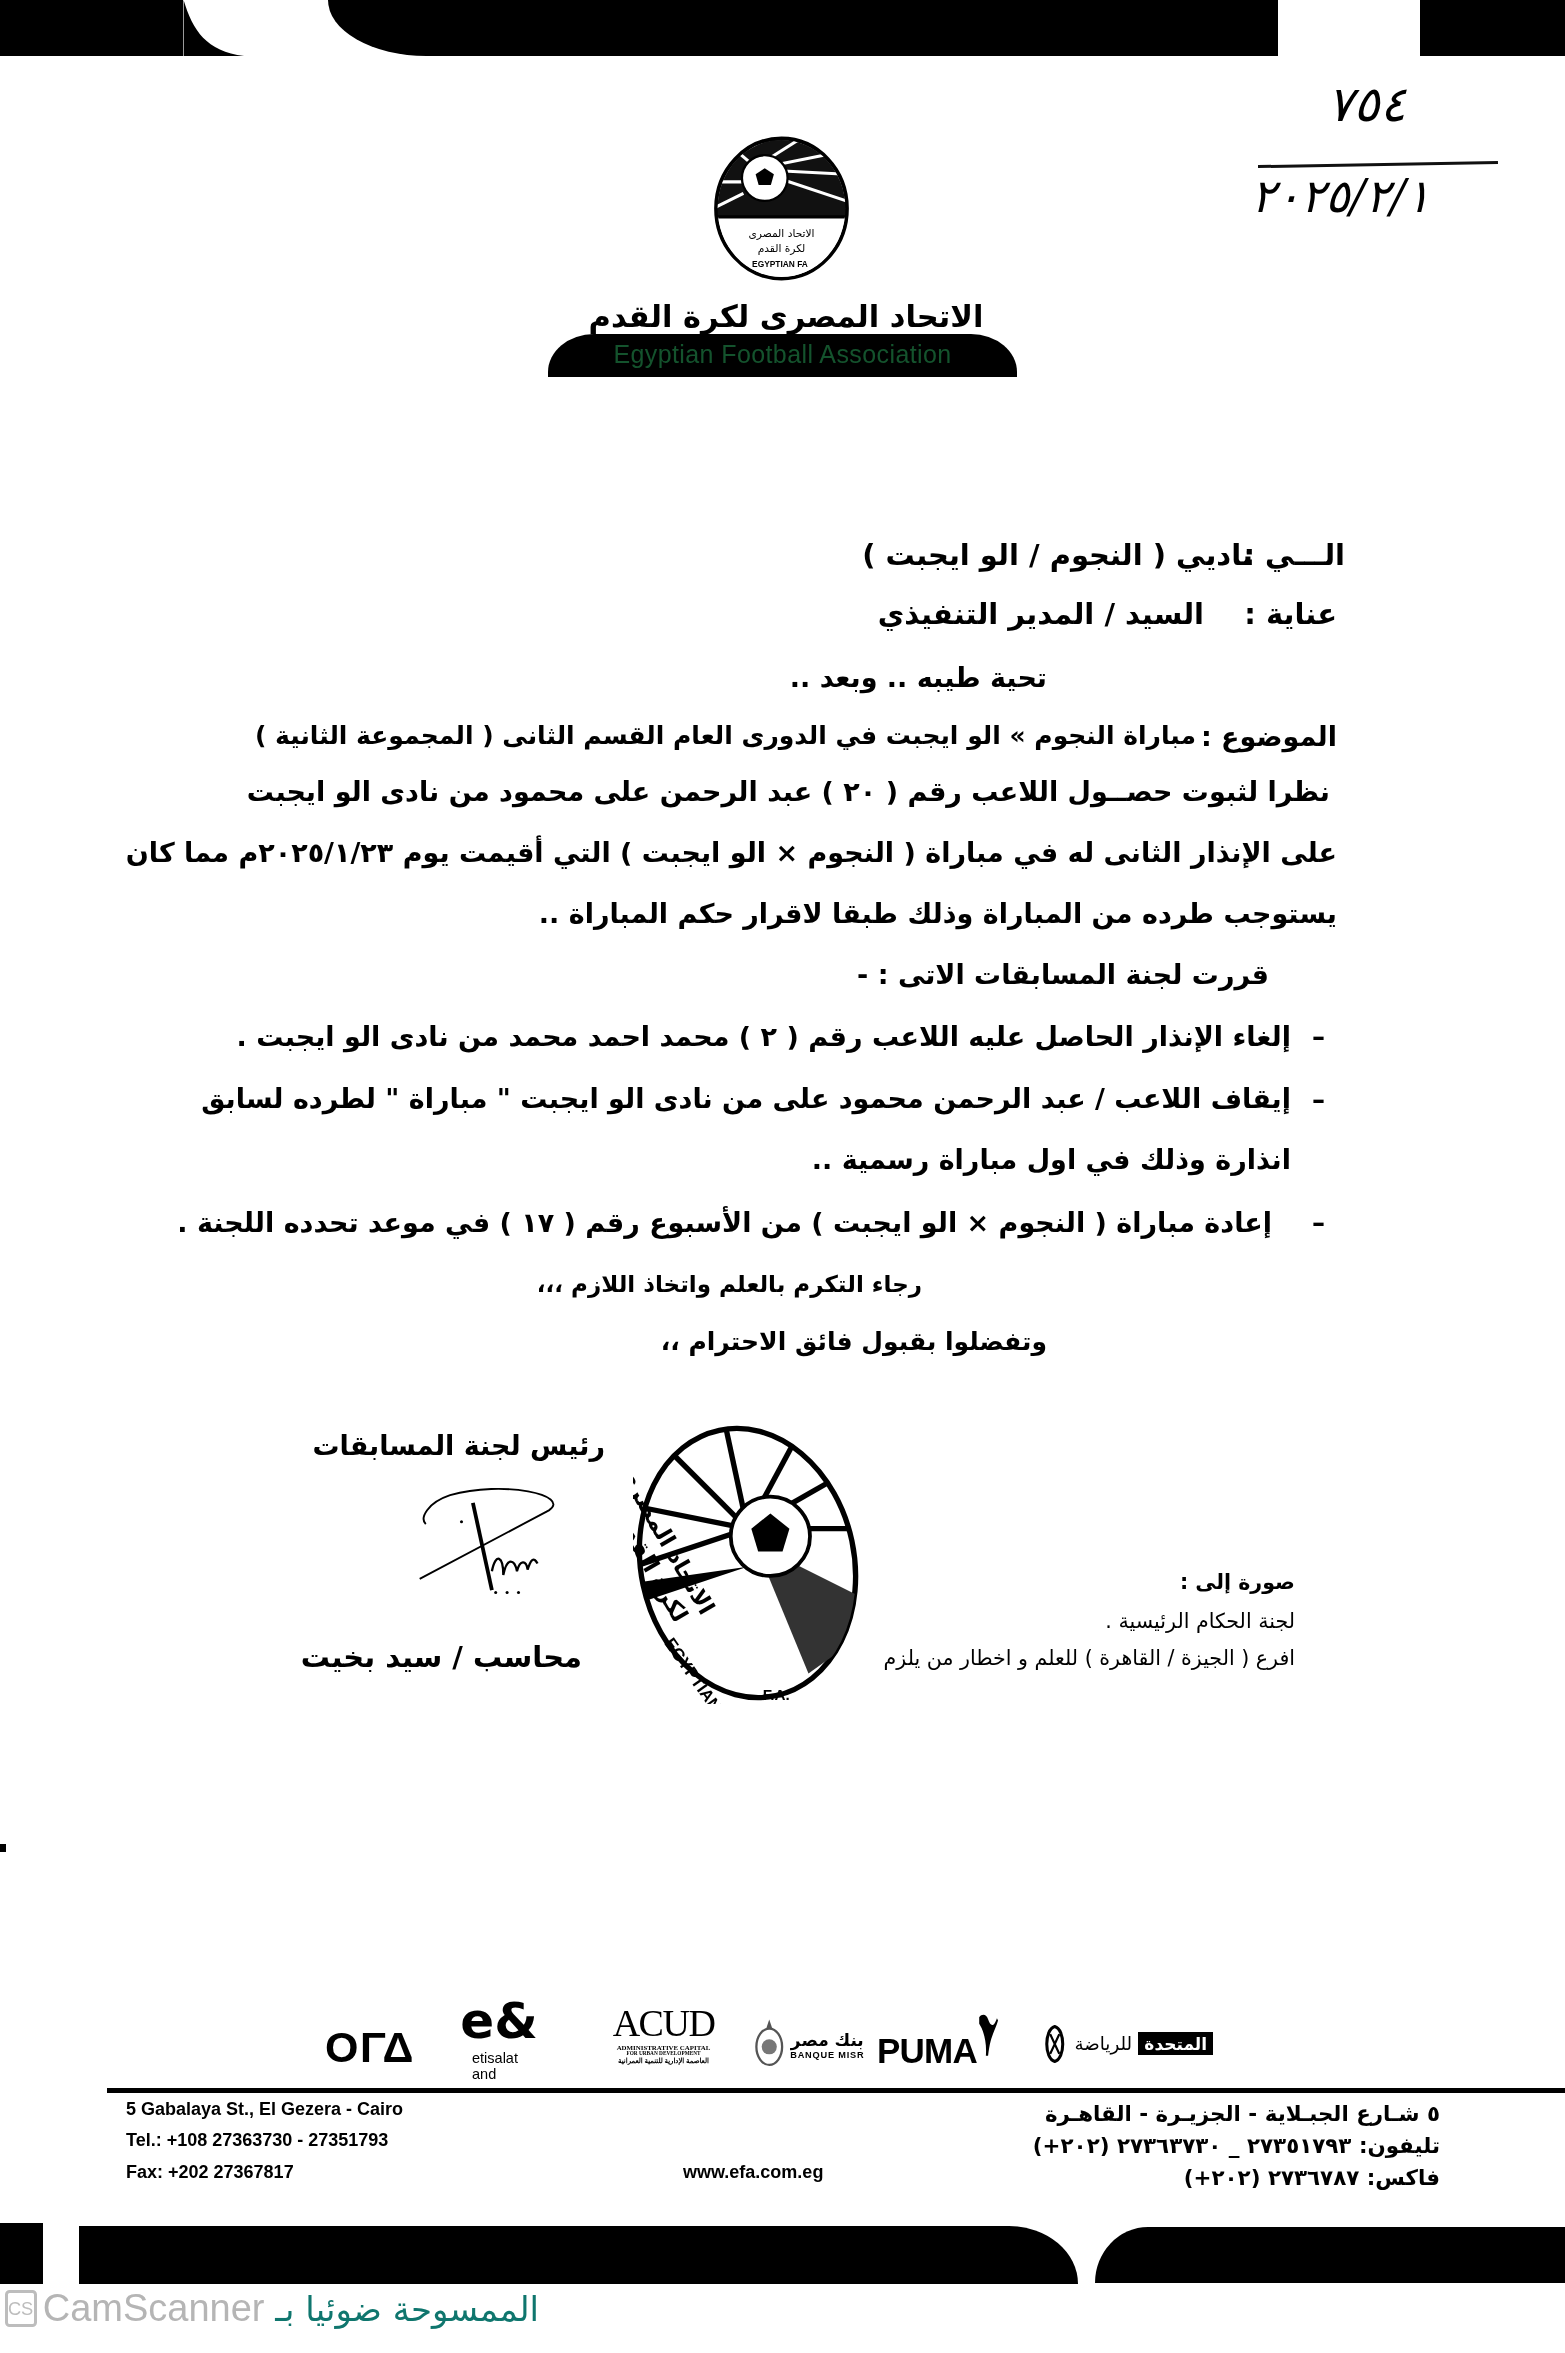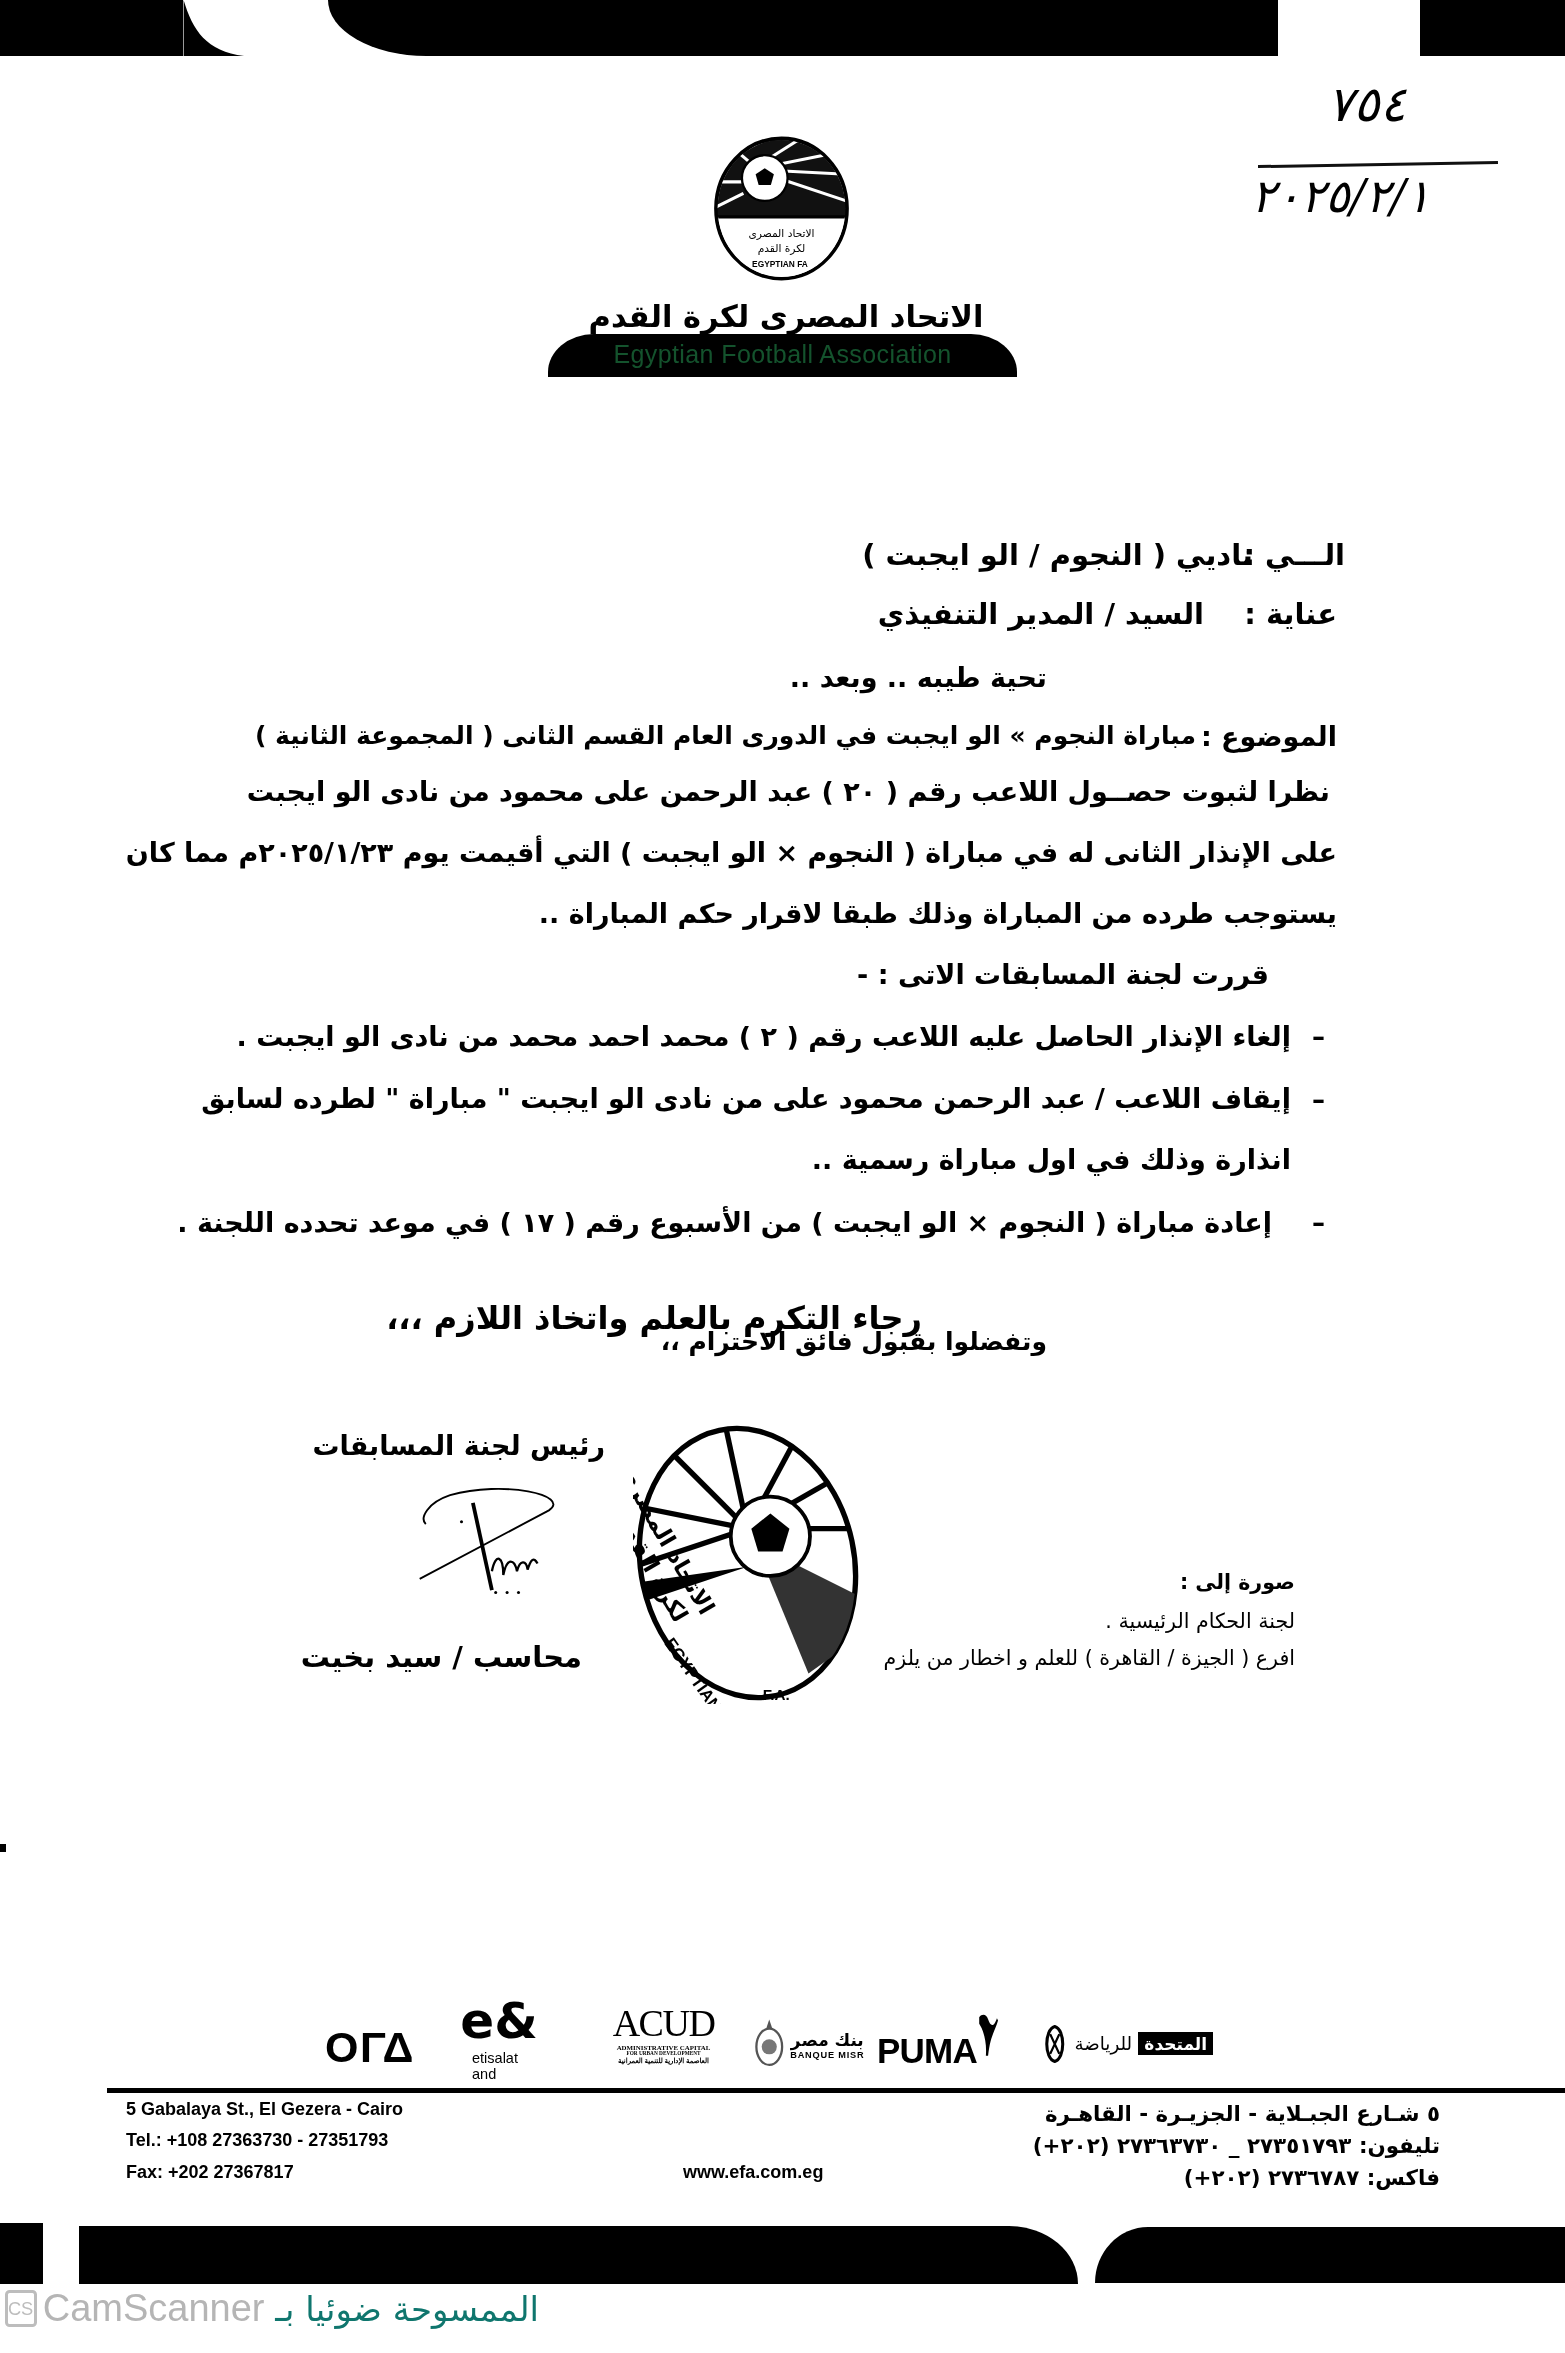--- a/index.html
+++ b/index.html
@@ -126,21 +126,21 @@
 <div class="dash" style="left:1312px;top:1022px;">–</div>
 <div class="abs ar ar-body" style="right:275px;top:1021px;">إلغاء الإنذار الحاصل عليه اللاعب رقم ( ٢ ) محمد احمد محمد من نادى الو ايجبت .</div>
 
 <div class="dash" style="left:1312px;top:1085px;">–</div>
 <div class="abs ar ar-body" style="right:275px;top:1083px;">إيقاف اللاعب / عبد الرحمن محمود على من نادى الو ايجبت "  مباراة  " لطرده لسابق</div>
 <div class="abs ar ar-body" style="right:275px;top:1144px;">انذارة وذلك في اول مباراة رسمية ..</div>
 
 <div class="dash" style="left:1312px;top:1208px;">–</div>
 <div class="abs ar ar-body" style="right:294px;top:1207px;">إعادة مباراة ( النجوم × الو ايجبت ) من الأسبوع رقم ( ١٧ ) في موعد تحدده اللجنة .</div>
 
-<div class="abs ar ar-body" style="right:644px;top:1271px;font-size:32px;margin-top:28px;">رجاء التكرم بالعلم واتخاذ اللازم ،،،</div>
+<div class="abs ar ar-body" style="right:644px;top:1271px;font-size:23px;">رجاء التكرم بالعلم واتخاذ اللازم ،،،</div>
 <div class="abs ar ar-body" style="right:519px;top:1327px;font-size:25px;">وتفضلوا بقبول فائق الاحترام ،،</div>
 
 <div class="abs ar ar-body" style="right:961px;top:1430px;">رئيس لجنة المسابقات</div>
 <div class="sig-svg">
   <svg width="183" height="114" viewBox="0 0 240 150">
     <path d="M40 130 L 210 40 C 240 20, 150 0, 80 20 C 50 30, 40 50, 48 58" fill="none" stroke="#000" stroke-width="2.5"></path>
     <path d="M110 30 L 135 145" fill="none" stroke="#000" stroke-width="5"></path>
     <path d="M135 120 C 140 95, 150 100, 150 125 C 155 100, 165 105, 168 120 C 172 105, 180 105, 182 118 C 186 105, 190 100, 195 110" fill="none" stroke="#000" stroke-width="3"></path>
     <circle cx="95" cy="55" r="2" fill="#000"></circle>
     <circle cx="140" cy="148" r="2" fill="#000"></circle>

